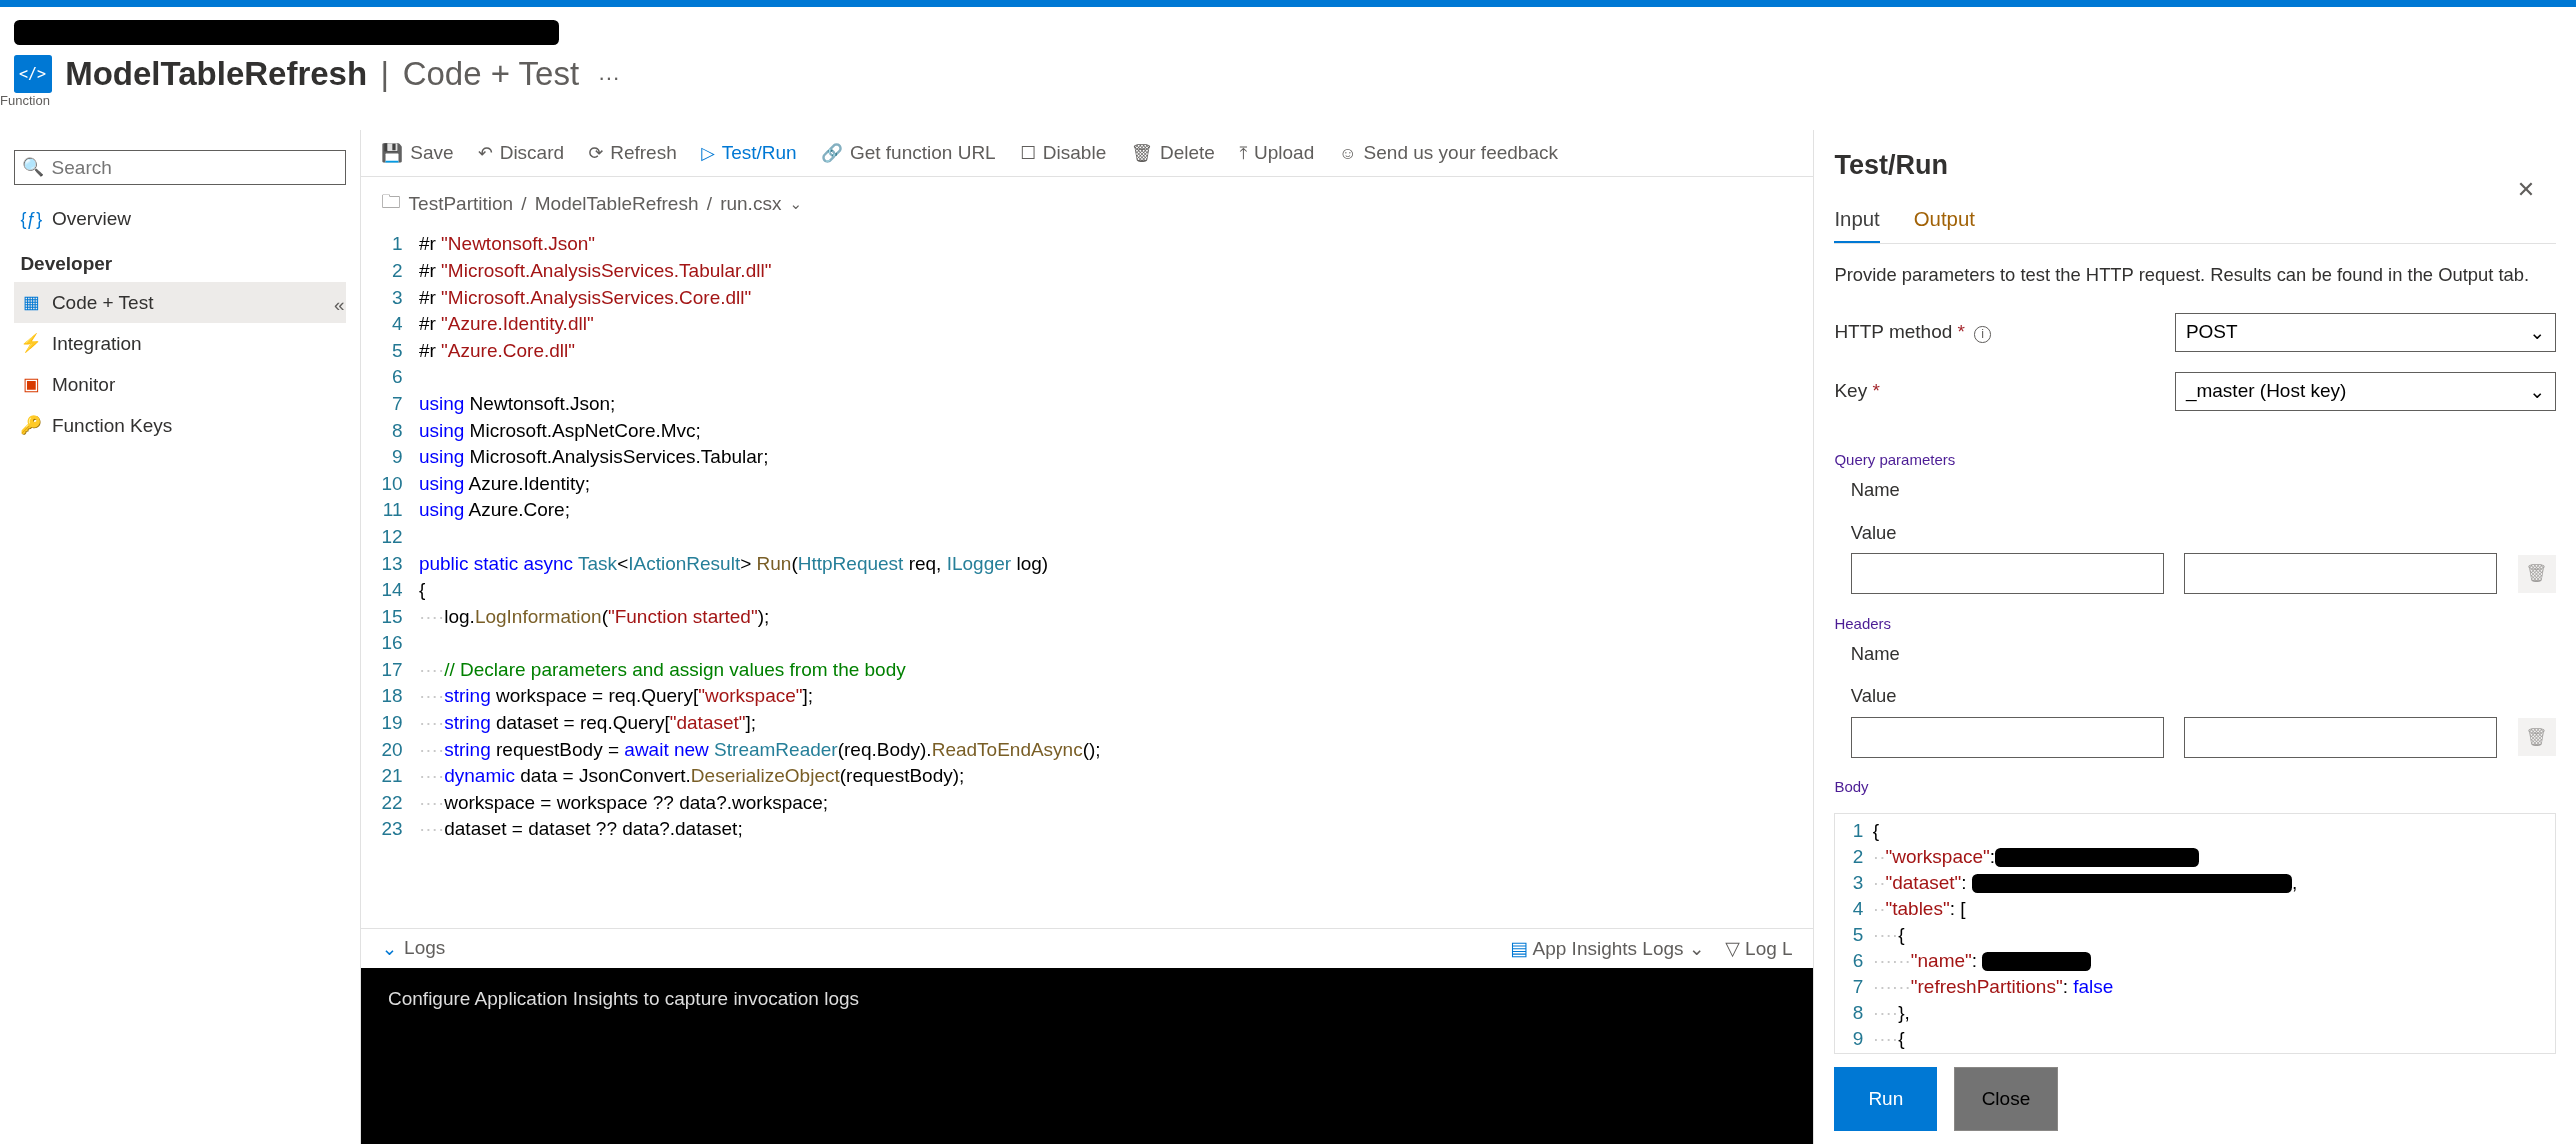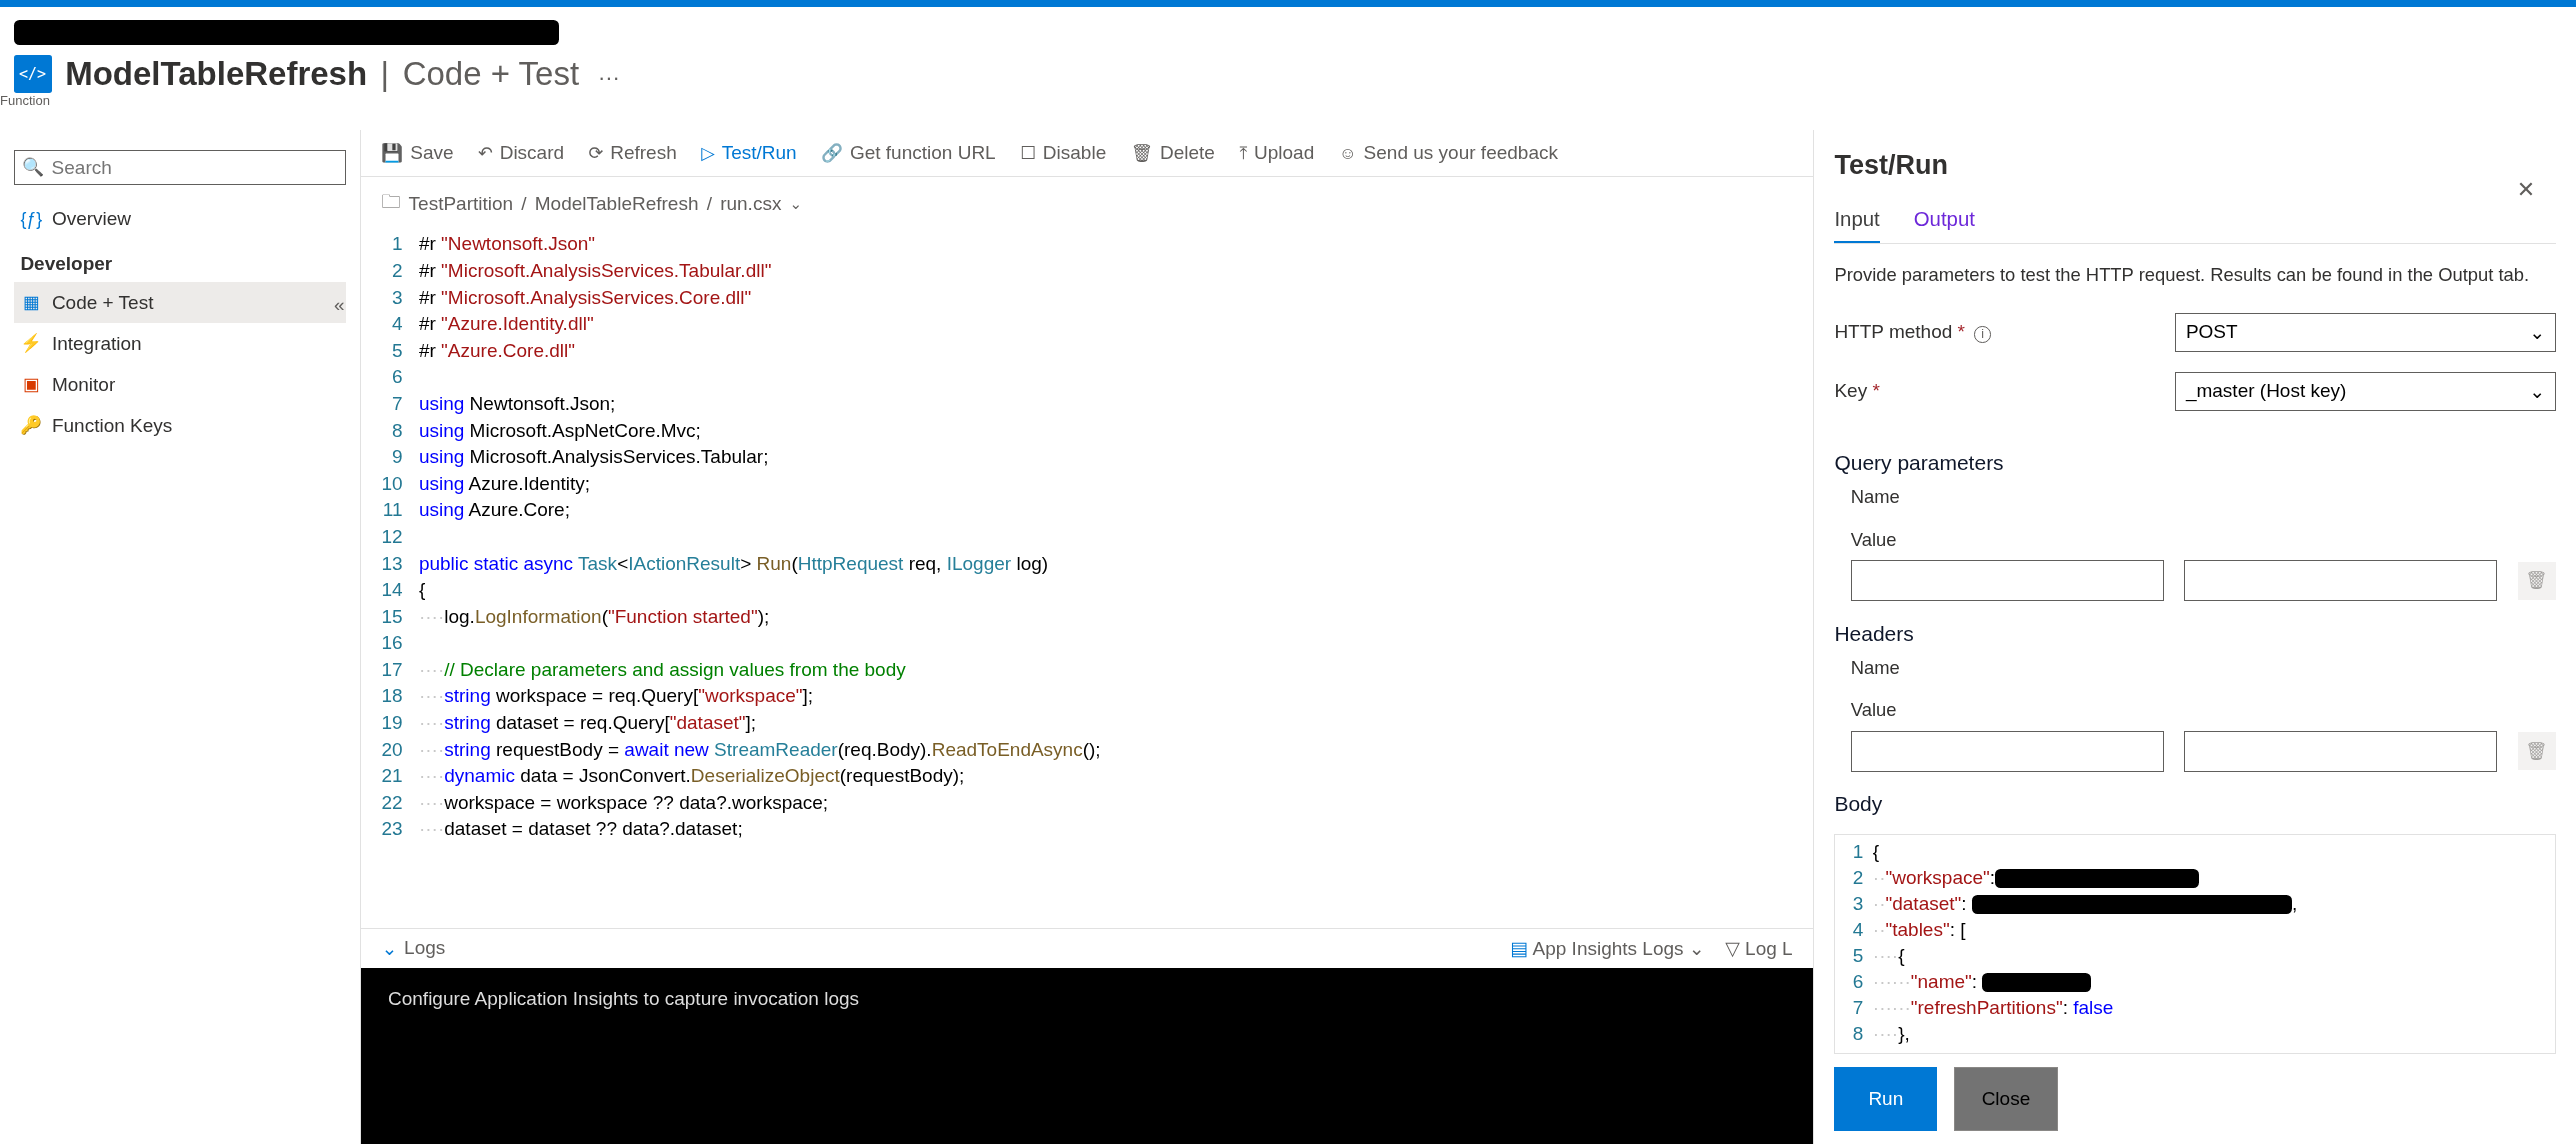--- a/index.html
+++ b/index.html
@@ -64,28 +64,28 @@
 .logsbar { display: flex; align-items: center; justify-content: space-between; padding: 8.2px 20.4px; border-top: 0.7px solid #e1e1e1; }
 .logsbar .left { display: flex; align-items: center; gap: 6.8px; color: #605e5c; font-size: 19px; }
 .logsbar .right { display: flex; align-items: center; gap: 20.4px; color: #605e5c; font-size: 19px; }
 .logconsole { background: #000; color: #ddd; font-family: Consolas, monospace; font-size: 19px; padding: 20.4px 27px; height: 177px; }
 
 
 .rp-title { font-size: 27px; font-weight: 600; color: #323130; }
 .rp-close { position: absolute; right: 20.4px; top: 27px; font-size: 22px; color: #605e5c; cursor: pointer; }
 .rp-header { display: flex; justify-content: space-between; align-items: center; position: relative; margin-bottom: 27px; }
 .rp-tabs { display: flex; gap: 34px; border-bottom: 0.7px solid #e1e1e1; margin-bottom: 20.4px; }
-.rp-tab { padding-bottom: 9.5px; font-size: 20.4px; color: #6d28d9; cursor: pointer; }
+.rp-tab { padding-bottom: 9.5px; font-size: 20.4px; color: #a16207; cursor: pointer; }
 .rp-tab.active { color: #404040; border-bottom: 2.7px solid #0078d4; font-weight: 400; }
 .rp-desc { font-size: 18.4px; color: #323130; margin-bottom: 27px; }
 .rp-field { display: flex; align-items: center; margin-bottom: 20.4px; }
 .rp-label { width: 341px; font-size: 19px; color: #323130; }
 .req { color: #a4262c; }
 .rp-select { flex: 1; border: 0.7px solid #605e5c; padding: 6.8px 9.5px; font-size: 19px; display: flex; justify-content: space-between; align-items: center; }
-.rp-section-h { font-size: 21px; color: #0f172a; margin: 20.4px 0 11px 0; }
+.rp-section-h { font-size: 15px; color: #4c1d95; margin: 20.4px 0 11px 0; }
 .rp-kv-header { display: flex; gap: 20.4px; margin-bottom: 9.5px; padding-left: 16.4px; flex-direction: column; }
 .rp-kv-header div { width: 313px; font-size: 18.4px; color: #323130; }
 .rp-kv-row { display: flex; gap: 20.4px; align-items: center; padding-left: 16.4px; }
 .rp-input { width: 313px; border: 0.7px solid #605e5c; height: 41px; padding: 0 6.8px; font-size: 17.7px; }
 .rp-del { width: 38px; height: 38px; background: #f3f2f1; display: flex; align-items: center; justify-content: center; color: #a19f9d; font-size: 17.7px; }
 
 .rp-body-editor { border: 0.7px solid #e1e1e1; height: 327px; display: flex; font-family: Consolas, monospace; font-size: 19px; line-height: 26px; margin-top: 6.8px; overflow: hidden; }
 .rp-body-editor .gutter { padding: 4.1px 9.5px 4.1px 6.8px; color: #237893; }
 .rp-body-editor .codelines { padding: 4.1px 0; }
 

